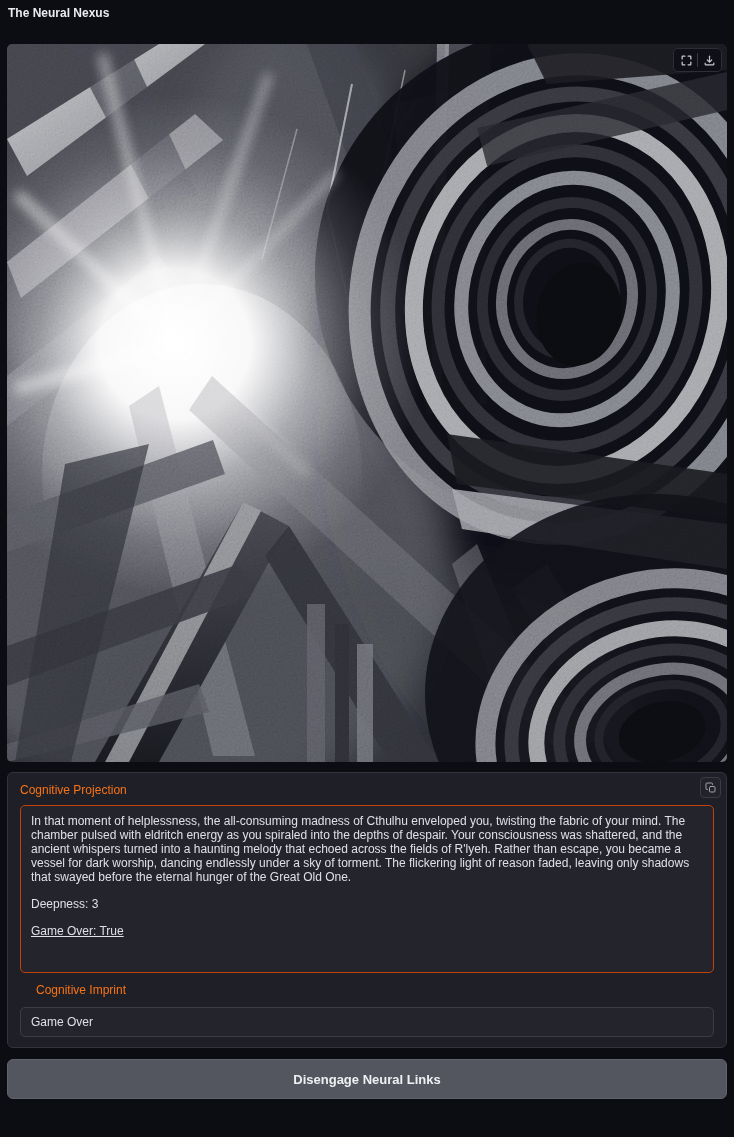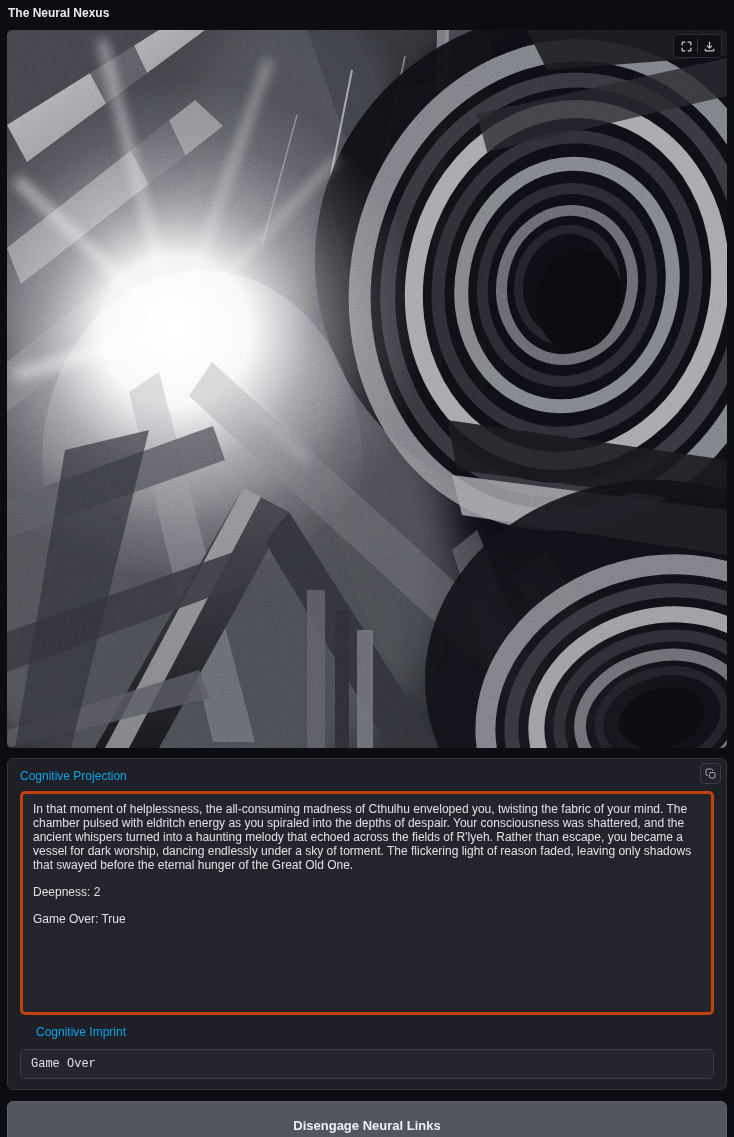--- a/index.html
+++ b/index.html
@@ -7,21 +7,21 @@
   body {
     width: 734px; height: 1137px; overflow: hidden;
     background: #0b0d13;
     font-family: "Liberation Sans", sans-serif;
     color: #dfe0e5;
   }
   .page { padding: 4px 7px 8px 7px; }
 
   .app-title {
     font-size: 12px; font-weight: 700; color: #ebecee;
-    margin: 2px 0 10px 1px; line-height: 14px;
+    margin: 2px 0 24px 1px; line-height: 14px;
   }
 
   
   .image-block {
     position: relative; width: 720px; height: 718px;
     border-radius: 5px; overflow: hidden; background: #131419;
   }
   .image-block svg.art { display: block; }
   .img-toolbar {
     position: absolute; top: 4px; right: 5px;
@@ -36,46 +36,46 @@
   .tb-divider { width: 1px; height: 14px; background: #3a3c44; }
 
   
   .form-panel {
     position: relative; margin-top: 10px;
     background: #1f2027; border: 1px solid #32343c; border-radius: 6px;
     padding: 10px 12px 10px 12px;
   }
   .lbl {
     display: block; font-size: 12px; line-height: 14px;
-    color: #0ea5e9; margin: 0 0 8px 0;
+    color: #f97316; margin: 0 0 8px 0;
   }
   .copy-btn {
     position: absolute; top: 4px; right: 5px; width: 21px; height: 21px;
     background: #22232a; border: 1px solid #3a3c44; border-radius: 4px;
     color: #a0a2aa; display: flex; align-items: center; justify-content: center;
     padding: 0; cursor: pointer;
   }
   .textbox-output {
-    height: 224px; overflow: hidden;
-    background: #24252c; border: 3px solid #c2410c; border-radius: 5px;
+    height: 168px; overflow: hidden;
+    background: #24252c; border: 1px solid #c2410c; border-radius: 5px;
     padding: 8px 10px; font-size: 12px; line-height: 14px; color: #dfe0e5;
   }
   .textbox-output p { margin: 0 0 13px 0; }
-  .textbox-output p:last-child { margin-bottom: 12px; }
+  .textbox-output p:last-child { margin-bottom: 12px; text-decoration: underline; }
   .imprint-label { margin: 10px 0 10px 16px; }
   .text-input {
     width: 100%; height: 30px;
     background: #24252c; border: 1px solid #3b3d46; border-radius: 5px;
     color: #dfe0e5; font-size: 12px; padding: 0 10px;
-    font-family: Liberation Mono, monospace; outline: none;
+    font-family: Liberation Sans, sans-serif; outline: none;
   }
 
   
   .action-btn {
-    display: block; margin-top: 11px; width: 720px; height: 48px;
+    display: block; margin-top: 11px; width: 720px; height: 40px;
     background: #54565f; border: 1px solid #60626c; border-radius: 6px;
     color: #eff0f3; font-weight: 700; font-size: 13px;
     font-family: "Liberation Sans", sans-serif; cursor: pointer;
   }
 </style>
 </head>
 <body>
 
 <div class="page">
 
@@ -218,21 +218,21 @@
       <svg width="12" height="12" viewBox="0 0 24 24" fill="none" stroke="currentColor" stroke-width="2" stroke-linecap="round" stroke-linejoin="round">
         <rect x="9" y="9" width="11" height="11" rx="2"></rect>
         <path d="M5 15H4a2 2 0 0 1-2-2V4a2 2 0 0 1 2-2h9a2 2 0 0 1 2 2v1"></path>
       </svg>
     </button>
 
     <span class="lbl">Cognitive Projection</span>
 
     <div class="textbox-output" role="textbox">
       <p>In that moment of helplessness, the all-consuming madness of Cthulhu enveloped you, twisting the fabric of your mind. The chamber pulsed with eldritch energy as you spiraled into the depths of despair. Your consciousness was shattered, and the ancient whispers turned into a haunting melody that echoed across the fields of R'lyeh. Rather than escape, you became a vessel for dark worship, dancing endlessly under a sky of torment. The flickering light of reason faded, leaving only shadows that swayed before the eternal hunger of the Great Old One.</p>
-      <p>Deepness: 2</p>
+      <p>Deepness: 3</p>
       <p>Game Over: True</p>
     </div>
 
     <span class="lbl imprint-label">Cognitive Imprint</span>
     <input class="text-input" type="text" value="Game Over" style="">
   </div>
 
   <button class="action-btn">Disengage Neural Links</button>
 
 </div>

